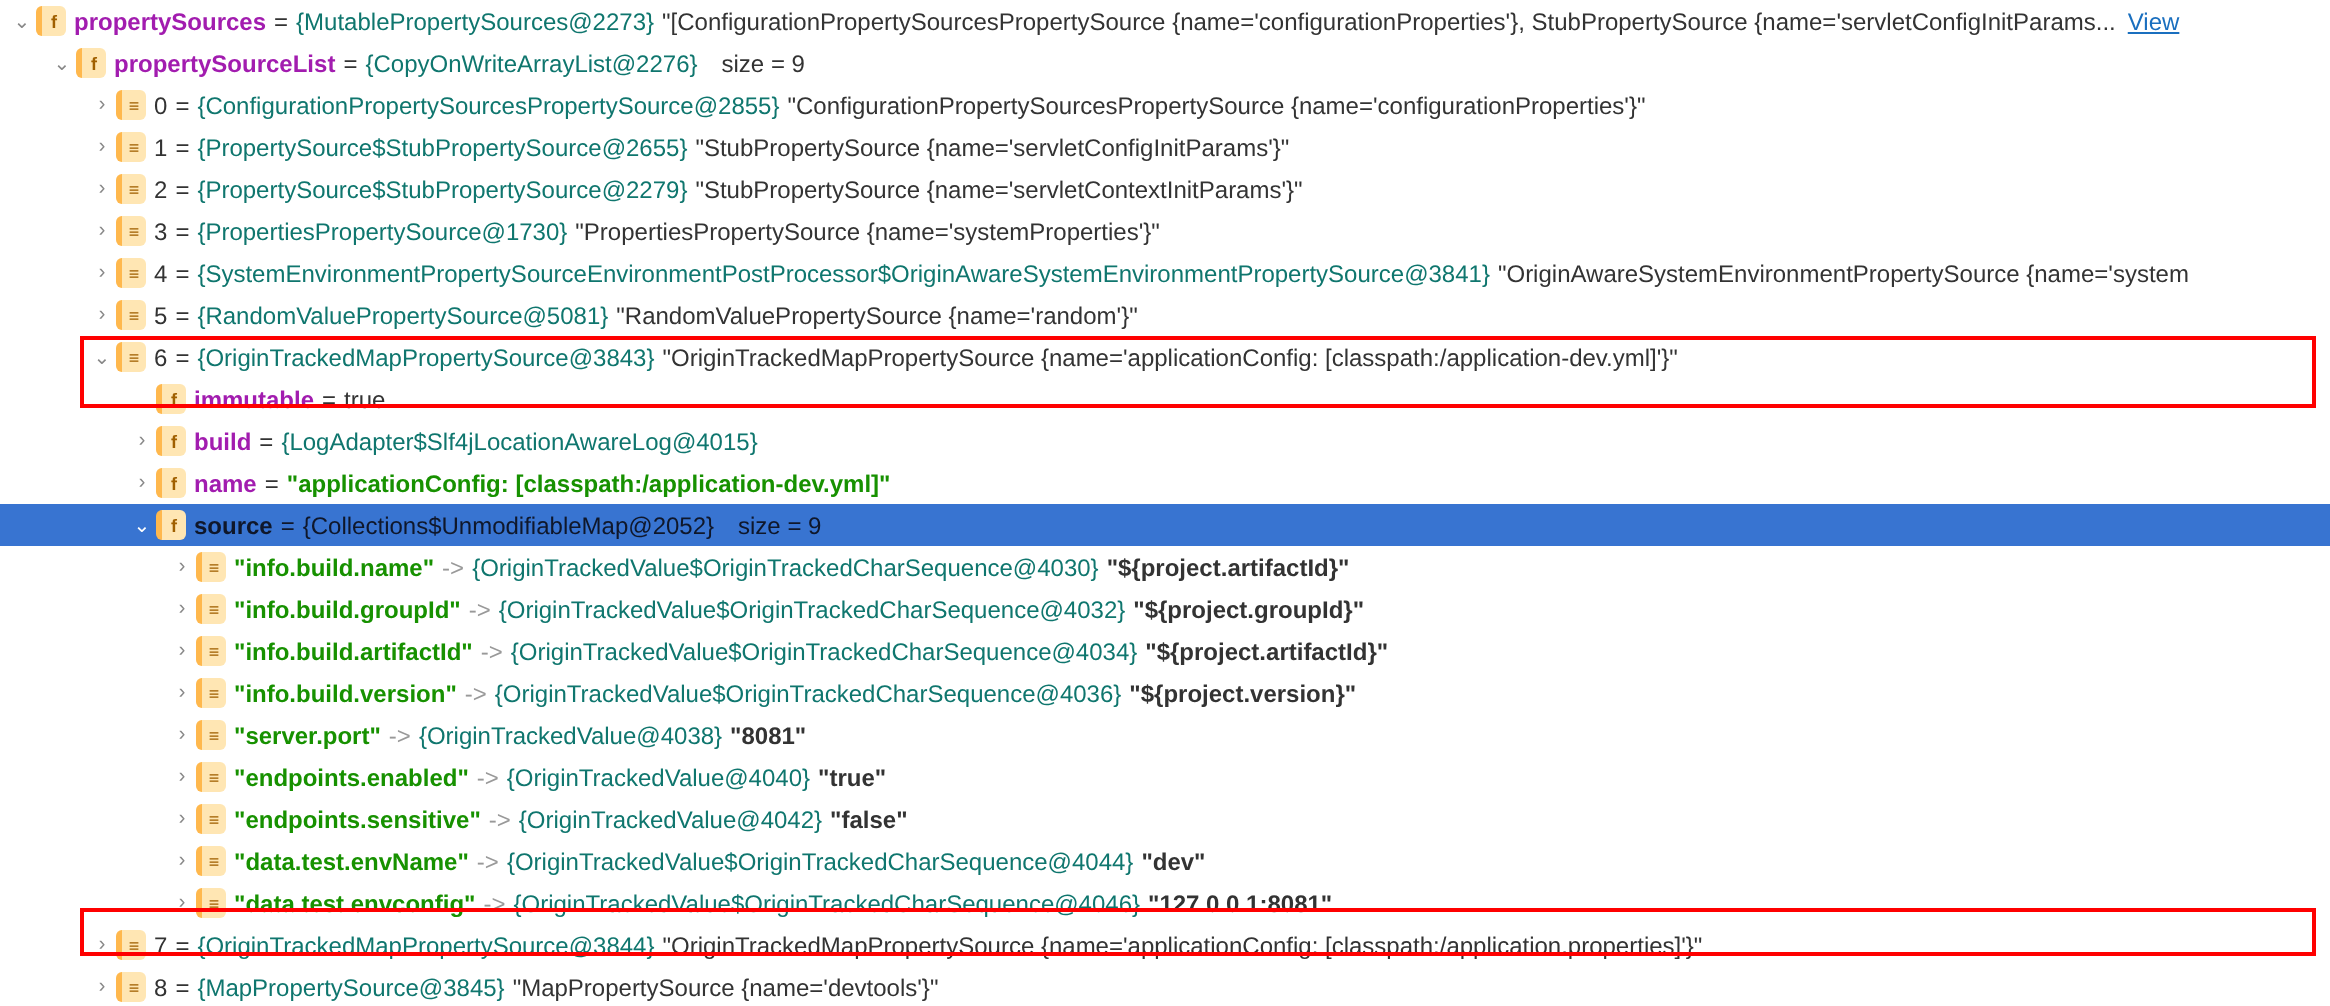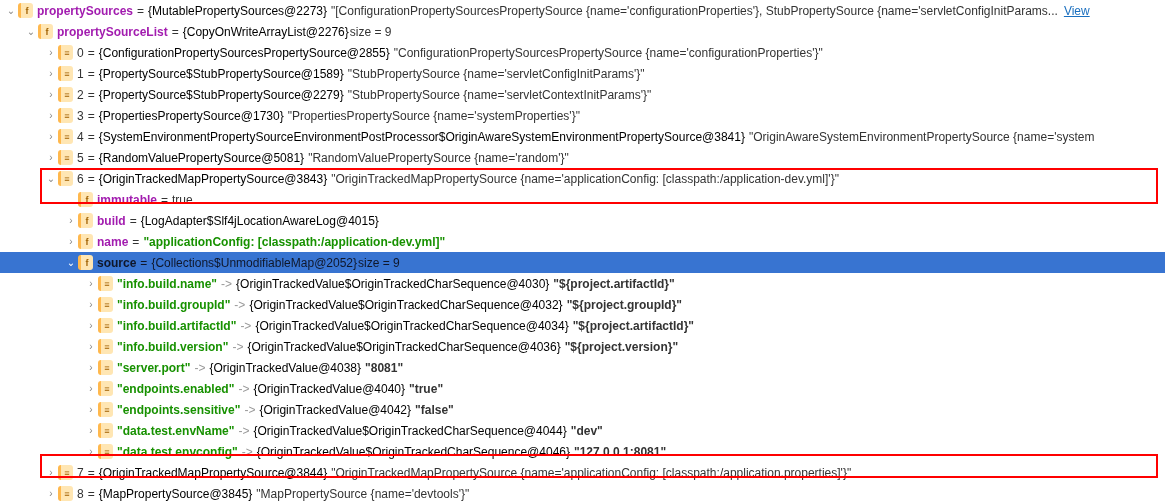--- a/index.html
+++ b/index.html
@@ -40,25 +40,25 @@
     border-radius: 3px;
     font-size: 9px;
     font-weight: bold;
   }
   .icon-f { background: #ffe6b3; color: #a06000; }
   .icon-arr { background: #ffe6b3; color: #a06000; }
   .bar1 { border-left: 3px solid #ffb84d; }
   .name-b { color: #a21caf; font-weight: bold; }
   .name-n { color: #333; }
   .eq { color: #333; margin: 0 4px; }
-  .hash { color: #000000; }
+  .hash { color: #0f766e; }
   .val-str { color: #333; }
   .val-green { color: #179100; font-weight: bold; }
   .val-key { color: #179100; font-weight: bold; }
-  .size { color: #333; margin-left: 1px; text-align: right; }
+  .size { color: #333; margin-left: 12px; text-align: right; }
   .arrowmap { color: #999; margin: 0 4px; }
   .sel {
     background: #3874d1;
     color: #fff;
   }
   .sel .name-b, .sel .eq, .sel .hash, .sel .size, .sel .name-n { color: #0f172a; }
   .view-link { color: #1a6fbf; text-decoration: underline; cursor: pointer; margin-left: 6px;}
   .redbox1 {
     position: absolute;
     border: 2px solid #ff0000;
@@ -116,21 +116,21 @@
         <span class="hash">{ConfigurationPropertySourcesPropertySource@2855}</span>
         <span class="val-str" style="margin-left:4px">"ConfigurationPropertySourcesPropertySource {name='configurationProperties'}"</span>
       </div>
       <div class="row trunc">
         <span class="indent"></span>
         <span class="indent"></span>
         <span class="arrow">›</span>
         <span class="icon icon-arr bar1">≡</span>
         <span class="name-n">1</span>
         <span class="eq">=</span>
-        <span class="hash">{PropertySource$StubPropertySource@1589}</span>
+        <span class="hash">{PropertySource$StubPropertySource@2655}</span>
         <span class="val-str" style="margin-left:4px">"StubPropertySource {name='servletConfigInitParams'}"</span>
       </div>
       <div class="row trunc">
         <span class="indent"></span>
         <span class="indent"></span>
         <span class="arrow">›</span>
         <span class="icon icon-arr bar1">≡</span>
         <span class="name-n">2</span>
         <span class="eq">=</span>
         <span class="hash">{PropertySource$StubPropertySource@2279}</span>

